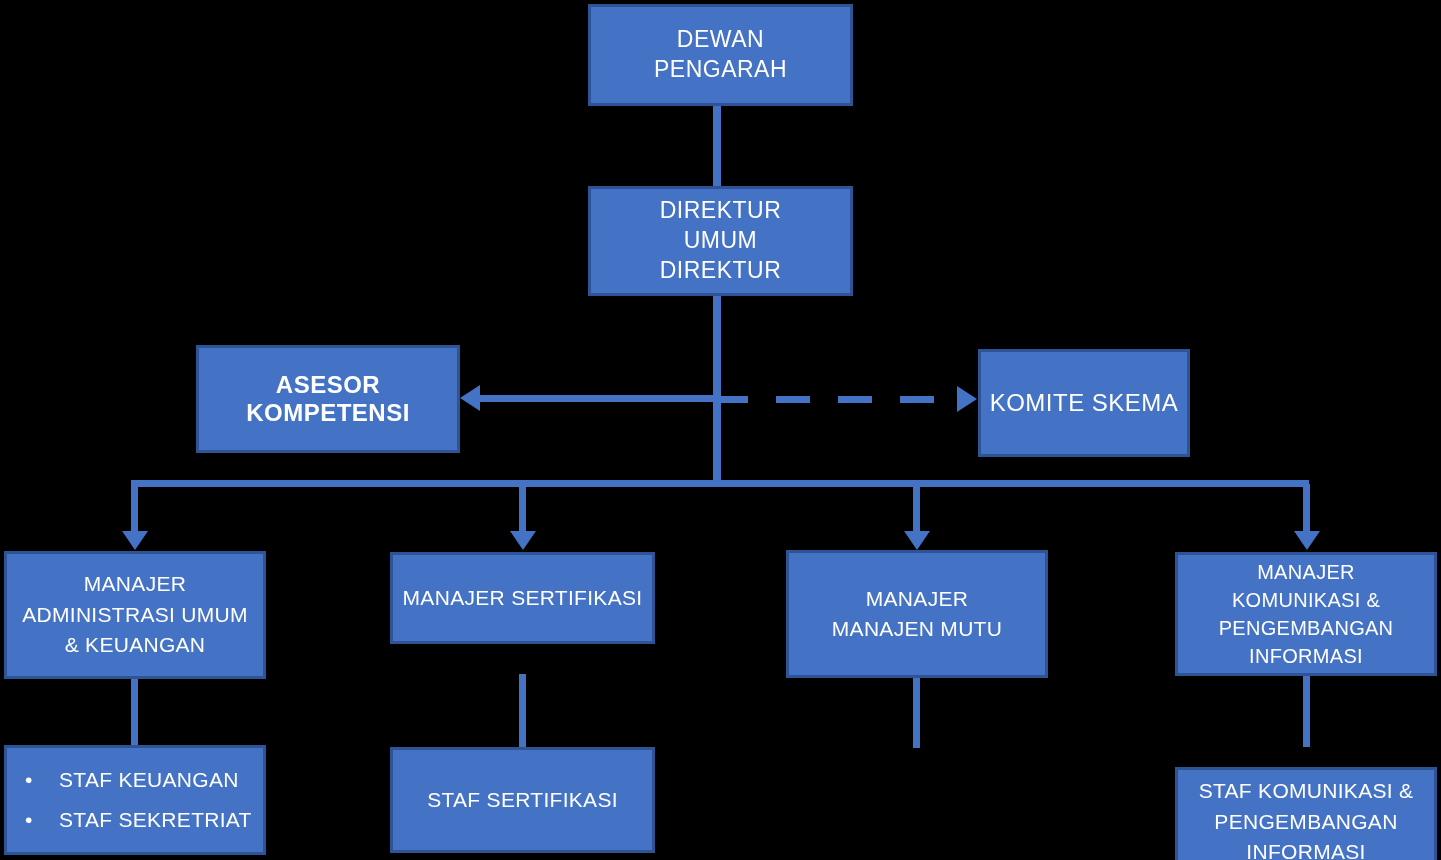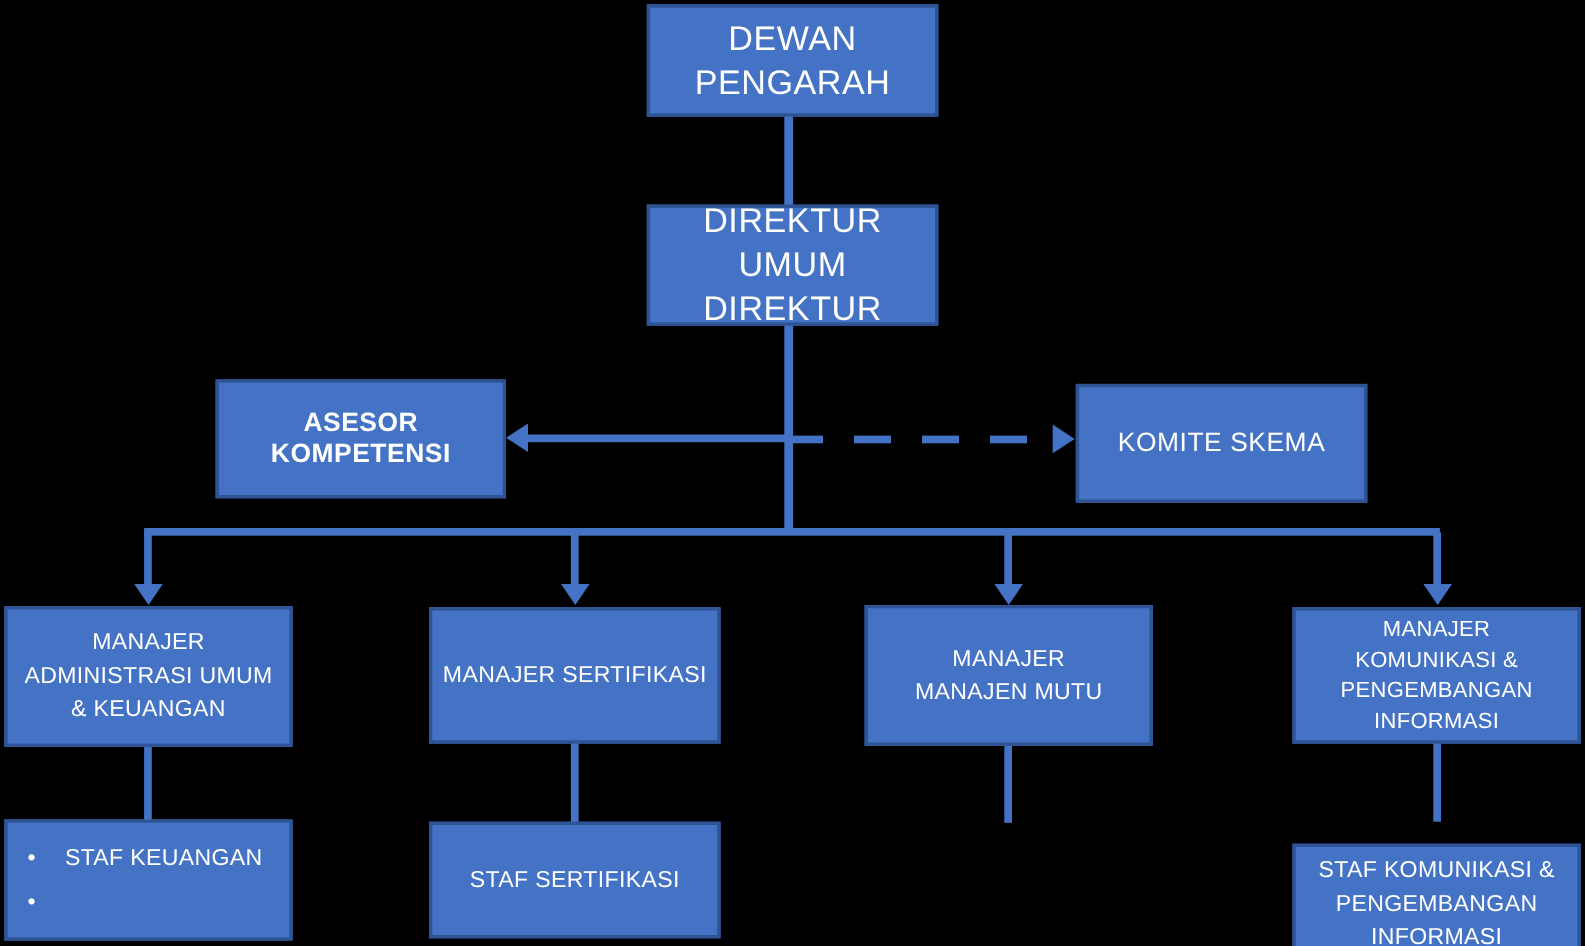--- a/index.html
+++ b/index.html
@@ -23,21 +23,21 @@
     box-sizing: border-box;
     background: var(--box-fill);
     border: 3px solid var(--box-border);
     color: var(--text-color);
     display: flex;
     align-items: center;
     justify-content: center;
     text-align: center;
   }
   .node .label { white-space: pre-line; }
-  .f-xl { font-size: 31px; line-height: 1.3; letter-spacing: 0.5px; }
+  .f-xl { font-size: 23px; line-height: 1.3; letter-spacing: 0.5px; }
   .f-lg { font-size: 24px; letter-spacing: 0.5px; }
   .f-md { font-size: 21px; line-height: 1.45; letter-spacing: 0.3px; }
   .f-sm { font-size: 20px; line-height: 1.4; letter-spacing: 0.3px; }
 
   .node.list {
     flex-direction: column;
     align-items: stretch;
     justify-content: center;
     text-align: left;
     padding: 0 10px 0 14px;
@@ -66,23 +66,23 @@
   .head-right {
     border-top: 13px solid transparent;
     border-bottom: 13px solid transparent;
     border-left: 20px solid var(--connector-color);
   }
 
   
   #dewan    { left: 588px; top: 4px;   width: 265px; height: 102px; }
   #direktur { left: 588px; top: 186px; width: 265px; height: 110px; }
   #asesor   { left: 196px; top: 345px; width: 264px; height: 108px; font-weight: bold; }
-  #komite   { left: 978px; top: 349px; width: 265px; height: 108px; }
+  #komite   { left: 978px; top: 349px; width: 212px; height: 108px; }
   #m1 { left: 4px;    top: 551px; width: 262px; height: 128px; }
-  #m2 { left: 390px;  top: 552px; width: 265px; height: 124px; }
+  #m2 { left: 390px;  top: 552px; width: 265px; height: 92px; }
   #m3 { left: 786px;  top: 550px; width: 262px; height: 128px; }
   #m4 { left: 1175px; top: 552px; width: 262px; height: 124px; }
   #s1 { left: 4px;    top: 745px; width: 262px; height: 110px; }
   #s2 { left: 390px;  top: 747px; width: 265px; height: 106px; }
   #s3 { left: 786px;  top: 746px; width: 262px; height: 108px; }
   #s4 { left: 1175px; top: 767px; width: 262px; height: 110px; }
 
   
   #c-dewan-direktur { left: 713px; top: 105px; width: 8px; height: 82px; }
   #c-trunk          { left: 713px; top: 295px; width: 8px; height: 191px; }
@@ -176,20 +176,21 @@
 INFORMASI</span>
   </div>
 
   <div class="node list f-md" id="s1">
     <div class="bullet-row">
       <span class="bullet-glyph">•</span>
       <span class="label">STAF KEUANGAN</span>
     </div>
     <div class="bullet-row">
       <span class="bullet-glyph">•</span>
+      <span class="label">STAF SEKRETRIAT</span>
     </div>
   </div>
 
   <div class="node f-md" id="s2">
     <span class="label">STAF SERTIFIKASI</span>
   </div>
 
 
   <div class="node f-md" id="s4">
     <span class="label">STAF KOMUNIKASI &amp;

